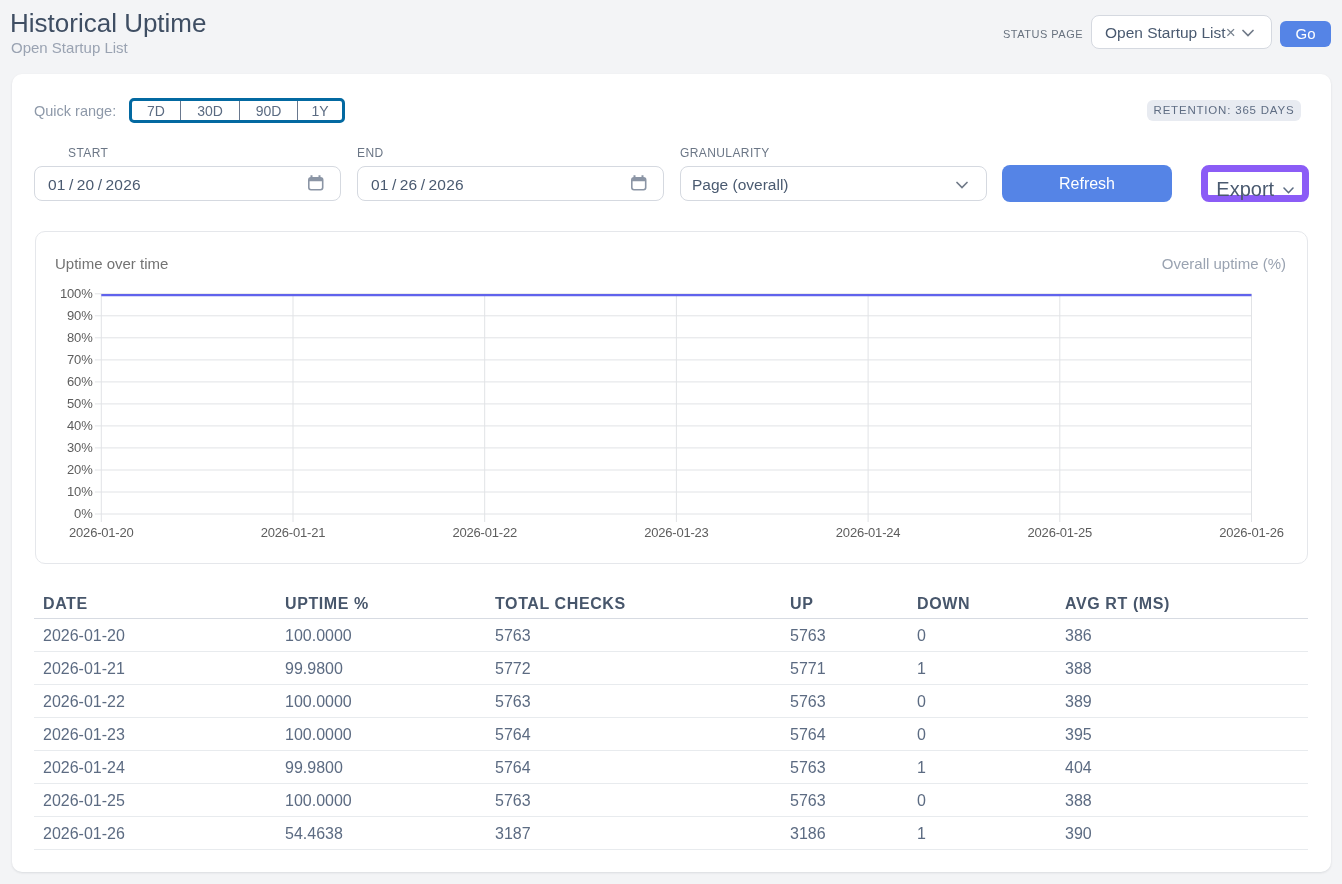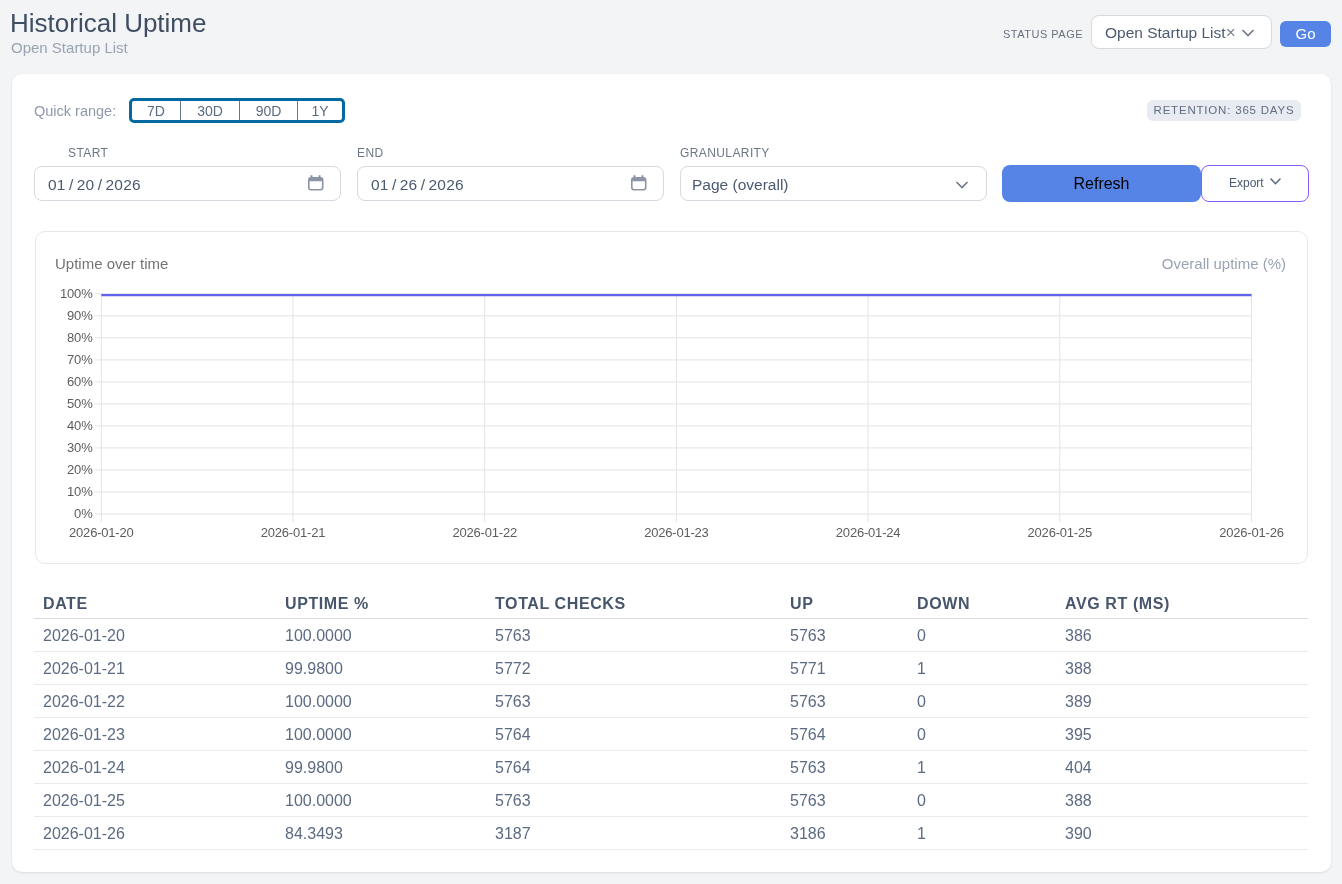--- a/index.html
+++ b/index.html
@@ -21,22 +21,22 @@
 .qr-label { position:absolute; left:34px; top:103px; font-size:14.5px; color:#8e99a9; }
 .qr-group { position:absolute; left:129px; top:98px; height:25px; display:flex; border:3px solid #0369a1; border-radius:5px; overflow:hidden; background:#fff; }
 .qr-group div { font-size:14px; color:#5b6b82; display:flex; align-items:center; justify-content:center; border-left:1px solid #69788e; }
 .qr-group div:first-child { border-left:none; }
 .badge { position:absolute; left:1147px; top:100px; width:154px; height:21px; background:#e8ebf1; border-radius:6px; font-size:11.5px; font-weight:400; letter-spacing:0.8px; color:#5f6d83; text-align:center; line-height:21px; }
 
 .flabel { position:absolute; font-size:12px; color:#6b7686; letter-spacing:0.4px; font-weight:400; }
 .finput { position:absolute; top:166px; width:307px; height:35px; background:#fff; border:1px solid #d5d9e0; border-radius:8px; }
 .finput .dtext { position:absolute; left:13px; top:8.5px; font-size:15.5px; color:#4a5a70; letter-spacing:0.2px; }
 .calico { position:absolute; right:16px; top:7.8px; }
-.refresh { position:absolute; left:1002px; top:165px; width:199px; height:37px; background:#5584e6; border-radius:8px; color:#000000; font-size:16px; text-align:center; line-height:37px; }
-.export { position:absolute; left:1201px; top:165px; width:108px; height:37px; background:#fff; border:1px solid #8b5cf6; border-radius:8px; color:#4a5a70; font-size:12px; text-align:center; line-height:35px; }
+.refresh { position:absolute; left:1002px; top:165px; width:170px; height:37px; background:#5584e6; border-radius:8px; color:#ffffff; font-size:16px; text-align:center; line-height:37px; }
+.export { position:absolute; left:1201px; top:165px; width:108px; height:37px; background:#fff; border:7px solid #8b5cf6; border-radius:8px; color:#4a5a70; font-size:20px; text-align:center; line-height:35px; }
 
 .chartbox { position:absolute; left:35px; top:231px; width:1273px; height:333px; border:1px solid #e5e7eb; border-radius:10px; background:#fff; }
 .ctitle { font-stretch:normal; position:absolute; left:55px; top:255px; width:130px; font-size:15px; font-weight:400; color:#737373; }
 .clegend { position:absolute; left:1159px; top:255px; width:127px; text-align:right; font-size:15px; color:#9aa3b1; }
 
 table.tbl { position:absolute; left:34px; top:590px; width:1274px; border-collapse:collapse; table-layout:fixed; }
 table.tbl th { font-size:16px; font-weight:700; color:#47566b; letter-spacing:0.6px; text-align:left; padding:0 0 0 9px; height:28px; border-bottom:1px solid #d7dbe2; vertical-align:middle; }
 table.tbl td { font-size:16px; color:#5c6b82; text-align:left; padding:2px 0 0 9px; height:33px; border-bottom:1px solid #e8ebee; vertical-align:middle; }
 </style>
 </head>
@@ -209,21 +209,21 @@
     <tr>
           <td>2026-01-25</td>
           <td>100.0000</td>
           <td>5763</td>
           <td>5763</td>
           <td>0</td>
           <td>388</td>
         </tr>
     <tr>
           <td>2026-01-26</td>
-          <td>84.3493</td>
+          <td>54.4638</td>
           <td>3187</td>
           <td>3186</td>
           <td>1</td>
           <td>390</td>
         </tr>
   </tbody>
     </table>
 </div>
 
 </body></html>

